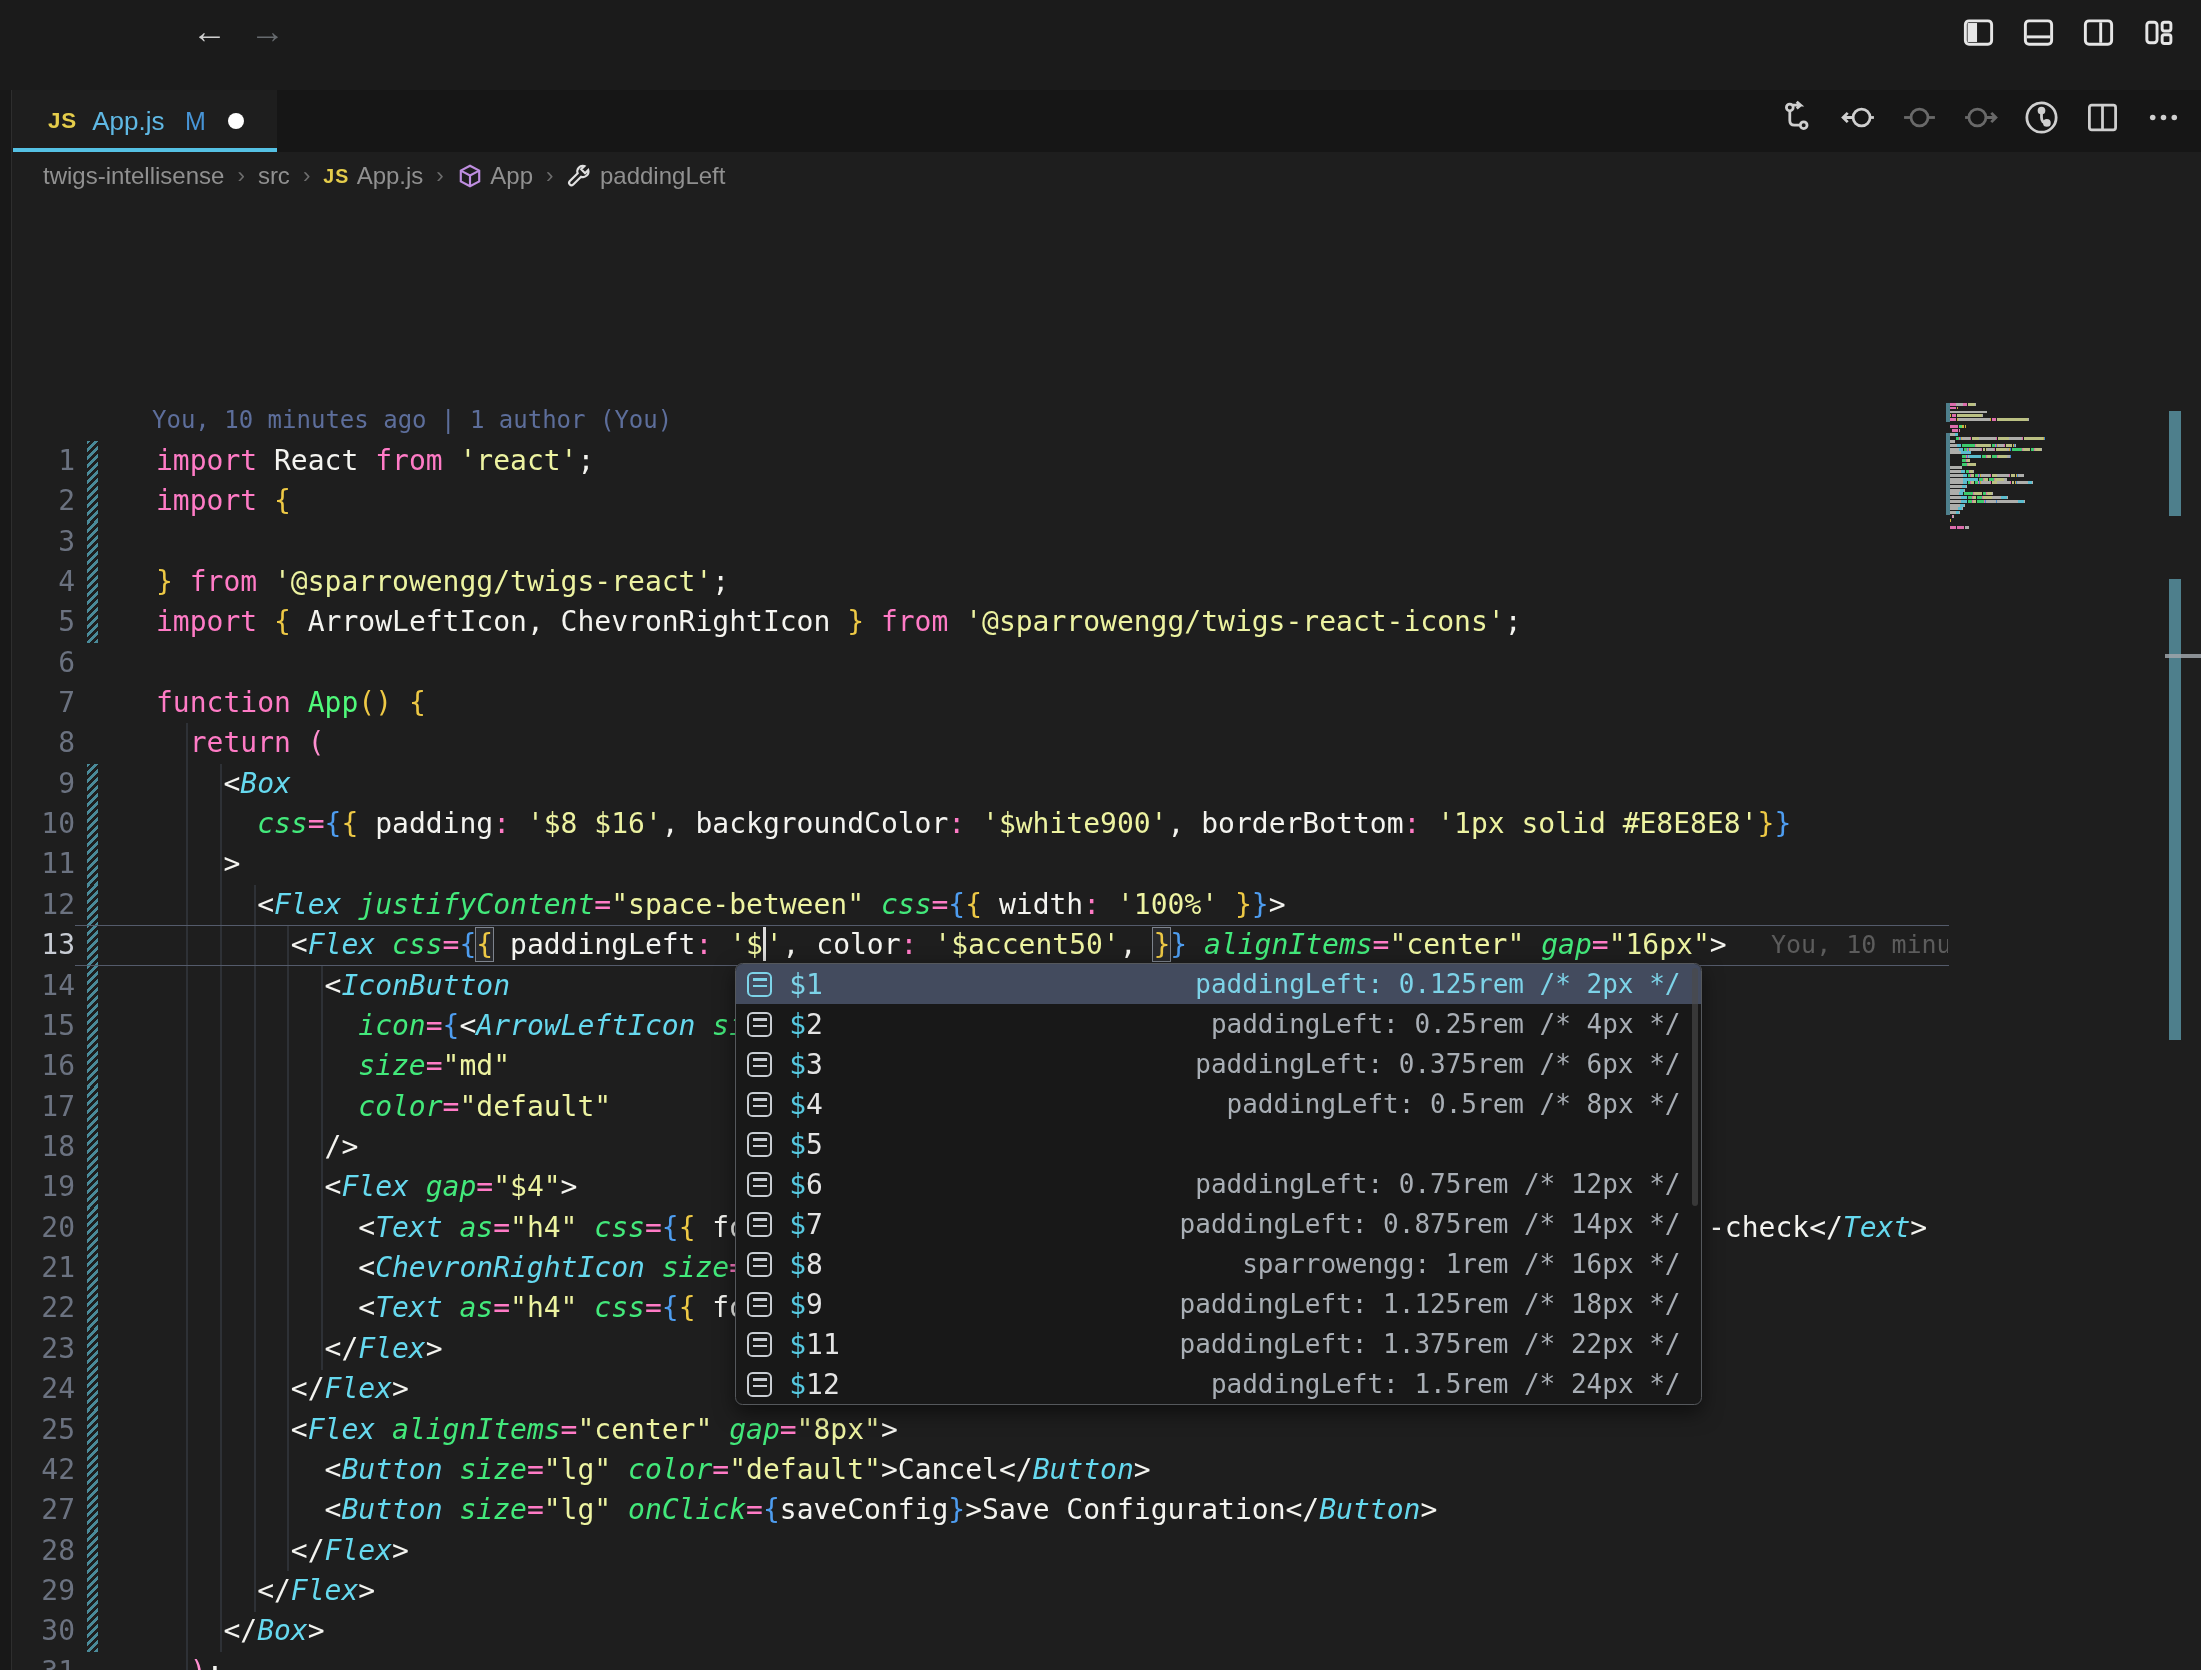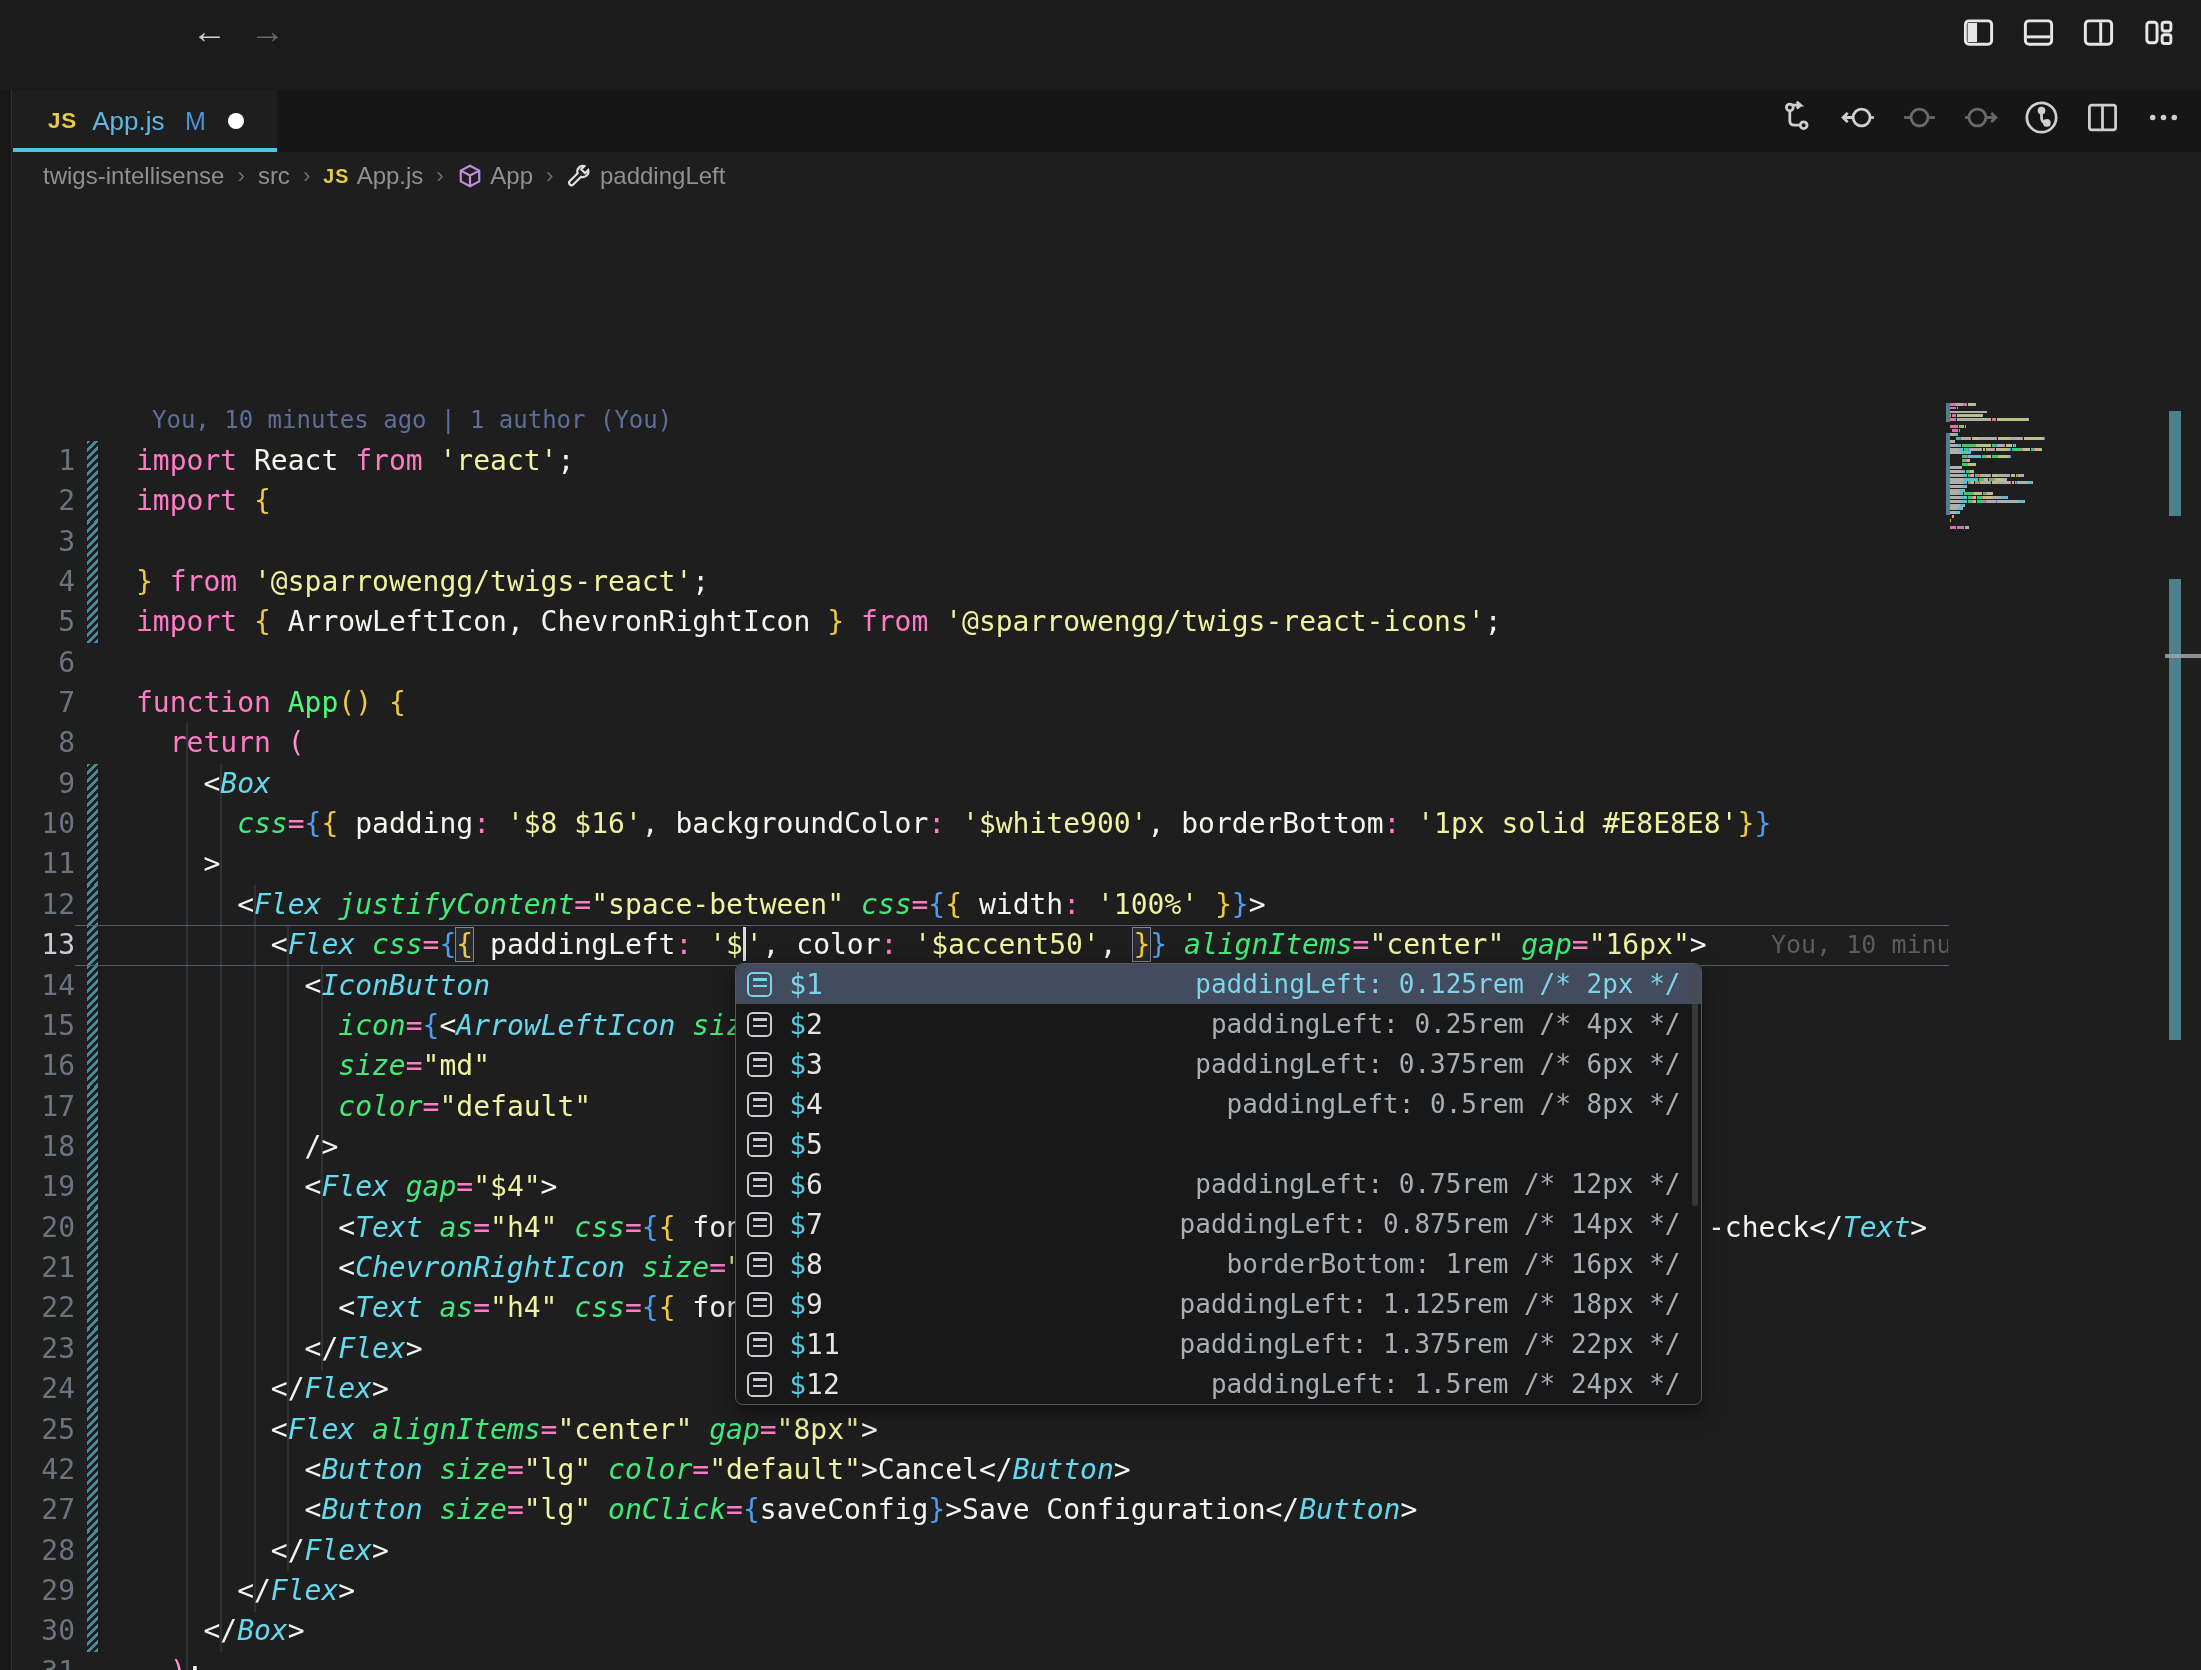--- a/index.html
+++ b/index.html
@@ -40,21 +40,21 @@
 
   
   .editor { position:absolute; left:0; top:200px; width:2202px; height:1470px; background:#1e1e1e; }
   .left-strip { position:absolute; left:0; top:90px; width:12px; height:1580px; background:#181818; border-right:1.9px solid #2e2e2e; z-index:40; }
 
   .line { position:absolute; left:0; height:41px; width:1948px; overflow:hidden; white-space:nowrap; }
   .lnum { position:absolute; left:17px; top:0; width:58px; text-align:right; color:#6b7280; font-size:28px; line-height:40px; }
   .lnum.cur { color:#c8ccd4; }
   .hatch { position:absolute; left:87px; top:0; width:11.2px; height:41px;
            background:repeating-linear-gradient(135deg,#4a8a99 0 2.8px, rgba(0,0,0,0) 2.8px 5.6px); }
-  .code { position:absolute; left:136px; top:0; white-space:pre; font-size:28px; line-height:40px; color:#f4f4f0; }
+  .code { position:absolute; left:156px; top:0; white-space:pre; font-size:28px; line-height:40px; color:#f4f4f0; }
   .blame-head { position:absolute; left:152px; top:200px; height:41px; line-height:40px; color:#5d6e9b; font-size:24px; }
   .ghost { position:absolute; left:1771px; top:0; color:#5c5c5c; font-size:25px; line-height:40px; }
   .sfx { position:absolute; top:0; white-space:pre; font-size:28px; line-height:40px; }
 
   .curline { position:absolute; left:75px; width:1874px; height:41px;
              border-top:1.9px solid #545b6b; border-bottom:1.9px solid #545b6b; z-index:3; pointer-events:none; }
   .guide { position:absolute; width:1.9px; background:#2e3136; z-index:0; }
 
   
   .tk-k { color:#ff7bc6; }
@@ -420,21 +420,21 @@
           <span class="sug-detail">paddingLeft: 0.75rem /* 12px */</span>
         </div>
         <div class="sug-row">
           <span class="sug-icon"></span>
           <span class="sug-label"><b>$</b>7</span>
           <span class="sug-detail">paddingLeft: 0.875rem /* 14px */</span>
         </div>
         <div class="sug-row">
           <span class="sug-icon"></span>
           <span class="sug-label"><b>$</b>8</span>
-          <span class="sug-detail">borderBottom: 1rem /* 16px */</span>
+          <span class="sug-detail">sparrowengg: 1rem /* 16px */</span>
         </div>
         <div class="sug-row">
           <span class="sug-icon"></span>
           <span class="sug-label"><b>$</b>9</span>
           <span class="sug-detail">paddingLeft: 1.125rem /* 18px */</span>
         </div>
         <div class="sug-row">
           <span class="sug-icon"></span>
           <span class="sug-label"><b>$</b>11</span>
           <span class="sug-detail">paddingLeft: 1.375rem /* 22px */</span>

